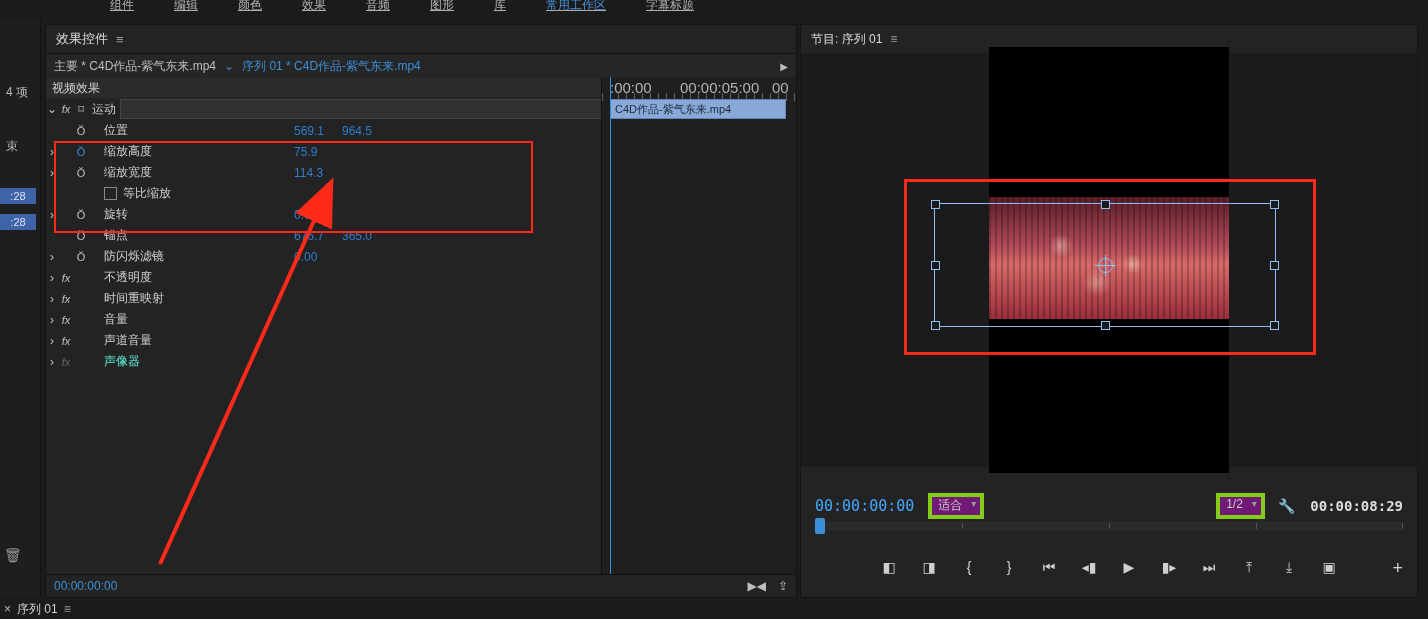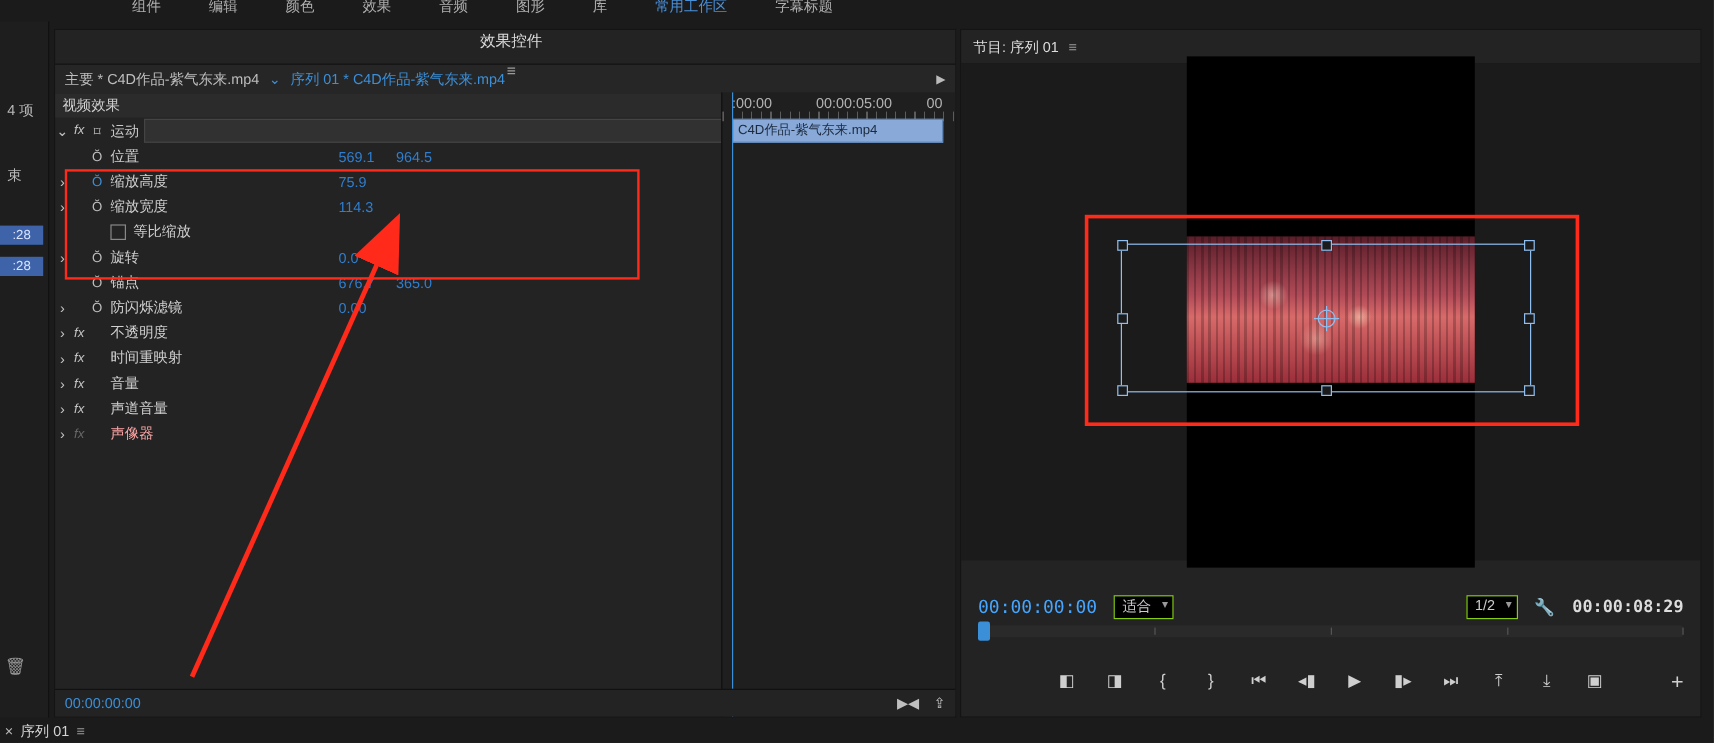--- a/index.html
+++ b/index.html
@@ -1,54 +1,54 @@
 <!DOCTYPE html>
 <html><head>
 <meta charset="utf-8">
 <style>
   html,body{margin:0;padding:0;background:#1b1b1b;color:#c8c8c8;font-family:"Microsoft YaHei","PingFang SC",Arial,sans-serif;font-size:12px;overflow:hidden;}
   .root{width:1428px;height:619px;position:relative;background:#1b1b1b;}
-  .topmenu{position:absolute;left:0;right:0;top:0;height:10px;display:flex;gap:40px;padding-left:110px;color:#b0b0b0;font-size:12px;align-items:center;}
+  .topmenu{position:absolute;left:0;right:0;top:0;height:10px;display:flex;gap:40px;padding-left:110px;color:#b0b0b0;font-size:12px;align-items:center;text-decoration:underline;}
   .topmenu span.active{color:#4a90d9;}
   .leftcol{position:absolute;left:0;top:18px;width:40px;height:580px;background:#1e1e1e;border-right:1px solid #111;}
   .leftcol .lc{position:absolute;left:6px;color:#b8b8b8;font-size:12px;}
   .leftcol .badge{position:absolute;left:0;width:36px;height:16px;background:#3e63a8;color:#d9e4ff;font-size:11px;text-align:center;line-height:16px;}
   .trash{position:absolute;left:4px;bottom:35px;color:#999;font-size:14px;}
   .panel{position:absolute;background:#232323;border:1px solid #141414;}
   
   .ecPanel{left:45px;top:24px;width:750px;height:572px;}
-  .ecHead{height:28px;border-bottom:1px solid #111;display:flex;align-items:center;padding-left:10px;gap:8px;color:#dcdcdc;font-size:13px;flex-direction:column;}
+  .ecHead{height:28px;border-bottom:1px solid #111;display:flex;align-items:center;padding-left:10px;gap:8px;color:#dcdcdc;font-size:13px;}
   .menuIcon{color:#9a9a9a;}
   .ecPath{height:24px;display:flex;align-items:center;padding-left:8px;gap:8px;font-size:12px;background:#262626;}
   .ecPath .p1{color:#bdbdbd;text-align:center;}
   .ecPath .p2{color:#3b8fd8;text-align:right;}
   .ecPath .chev{color:#3b8fd8;}
   .ecPath .playmini{margin-left:auto;margin-right:8px;color:#bbb;font-size:10px;}
   .ecBody{position:relative;}
   .secHead{display:flex;align-items:center;height:20px;background:#2b2b2b;padding-left:6px;color:#d0d0d0;}
   .secHead .tri{margin-left:auto;margin-right:8px;color:#aaa;font-size:10px;}
   .row{display:flex;align-items:center;height:21px;position:relative;}
   .row .exp{width:12px;text-align:center;color:#c2c2c2;}
   .row .exp.em{visibility:hidden;}
   .row .fx{width:16px;color:#c2c2c2;font-size:11px;font-style:italic;text-align:center;}
   .row .sw{width:14px;font-size:11px;color:#bfbfbf;text-align:center;}
   .row .sw.animated{color:#3b8fd8;}
-  .row .lbl{flex:0 0 190px;padding-left:4px;color:#d0d0d0;}
+  .row .lbl{flex:0 0 190px;padding-left:4px;color:#d0d0d0;margin-left:12px;}
   .row .val{color:#2f7ecf;padding-right:30px;}
   .row .val span{display:inline-block;min-width:48px;}
   .row .reset{position:absolute;right:12px;color:#b8b8b8;font-size:12px;}
   .motionHead{display:flex;align-items:center;height:22px;}
   .motionHead .box{flex:1;height:18px;margin-left:4px;margin-right:35px;background:#313131;border:1px solid #444;}
   .keynav{position:absolute;right:38px;display:flex;gap:4px;color:#666;font-size:10px;align-items:center;}
   .keynav .active{color:#3b8fd8;}
   .chk{width:11px;height:11px;border:1px solid #888;display:inline-block;vertical-align:middle;margin-right:6px;}
   .redbox{position:absolute;border:2px solid #ff2a1a;pointer-events:none;}
   
   .miniTL{position:absolute;left:555px;top:52px;right:0;height:520px;border-left:1px solid #111;background:#1f1f1f;}
-  .miniRuler{height:24px;position:relative;color:#b2b2b2;font-size:12px;}
+  .miniRuler{height:24px;position:relative;color:#b2b2b2;font-size:15px;}
   .miniRuler span{position:absolute;top:2px;}
   .miniRuler .ticks{position:absolute;left:0;right:0;bottom:0;height:8px;background:repeating-linear-gradient(90deg,#5c5c5c 0,#5c5c5c 1px,transparent 1px,transparent 8px);}
   .clipbar{position:absolute;left:8px;top:22px;width:170px;height:18px;background:#89a9d8;border:1px solid #5f86b7;color:#1b2a3d;font-size:11px;line-height:18px;padding-left:4px;overflow:hidden;}
   .playhead{position:absolute;left:8px;top:0;bottom:0;width:0;border-left:1px solid #3b8fd8;}
   .ecFoot{position:absolute;left:0;right:0;bottom:0;height:22px;background:#232323;border-top:1px solid #111;display:flex;align-items:center;padding:0 8px;color:#3b8fd8;}
   .ecFoot .spacer{flex:1;}
   .ecFoot .icon{color:#bfbfbf;margin-left:12px;}
   
   .progPanel{left:800px;top:24px;right:10px;height:572px;}
   .progHead{height:28px;border-bottom:1px solid #111;display:flex;align-items:center;padding-left:10px;gap:8px;color:#dcdcdc;}
@@ -64,21 +64,21 @@
   .selOuter{position:absolute;border:1px solid #8fbff0;}
   .handle{position:absolute;width:7px;height:7px;background:#1b1b1b;border:1px solid #8fbff0;}
   .cx{position:absolute;width:13px;height:13px;border:1px solid #8fbff0;border-radius:50%;}
   .cx::before,.cx::after{content:"";position:absolute;background:#8fbff0;}
   .cx::before{left:6px;top:-4px;width:1px;height:21px;}
   .cx::after{top:6px;left:-4px;height:1px;width:21px;}
   .progRedBox{position:absolute;border:3px solid #ff2a1a;pointer-events:none;}
   .progFoot1{position:absolute;left:0;right:0;bottom:78px;height:26px;display:flex;align-items:center;padding:0 14px;gap:14px;}
   .tcBlue{color:#46a6ff;font-size:15px;font-family:Consolas,monospace;}
   .tcWhite{color:#ddd;font-size:14px;font-family:Consolas,monospace;font-weight:bold;}
-  .sel{background:#000000;border:1px solid #84cc16;color:#ccc;height:18px;padding:0 18px 0 6px;position:relative;}
+  .sel{background:#701a75;border:4px solid #84cc16;color:#ccc;height:18px;padding:0 18px 0 6px;position:relative;}
   .sel::after{content:"▾";position:absolute;right:4px;top:1px;color:#999;font-size:10px;}
   .wrench{color:#aaa;font-size:14px;}
   .progFoot2{position:absolute;left:0;right:0;bottom:52px;height:24px;padding:0 14px;}
   .scrub{position:relative;height:10px;background:#2a2a2a;border-radius:3px;}
   .scrub .knob{position:absolute;left:0;top:-3px;width:10px;height:16px;background:#3b8fd8;border-radius:2px;}
   .scrub .tick{position:absolute;top:2px;width:1px;height:6px;background:#555;}
   .transport{position:absolute;left:0;right:0;bottom:14px;height:32px;display:flex;align-items:center;justify-content:center;gap:22px;color:#cfcfcf;font-size:14px;}
   .transport .btn{width:18px;text-align:center;}
   .addbtn{position:absolute;right:14px;bottom:18px;color:#cfcfcf;font-size:18px;}
   
@@ -231,21 +231,21 @@
       <span class="exp">›</span>
           <span class="fx">fx</span>
           <span class="sw"></span>
       <span class="lbl">声道音量</span>
       <span class="reset">↺</span>
     </div>
     <div class="row">
       <span class="exp">›</span>
           <span class="fx" style="color:#666">fx</span>
           <span class="sw"></span>
-      <span class="lbl" style="color:#fca5a5">声像器</span>
+      <span class="lbl" style="color:#5eead4">声像器</span>
     </div>
   </div>
 
   <div class="redbox" style="left:8px;top:116px;width:475px;height:88px"></div>
 
   <div class="miniTL">
     <div class="miniRuler">
       <span style="left:8px">:00:00</span>
       <span style="left:78px">00:00:05:00</span>
       <span style="left:170px">00</span>

